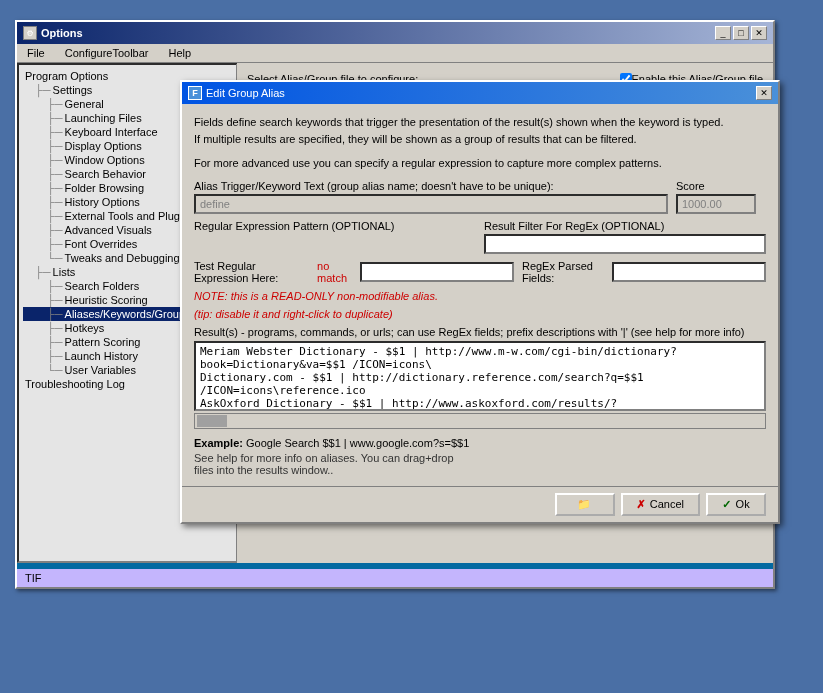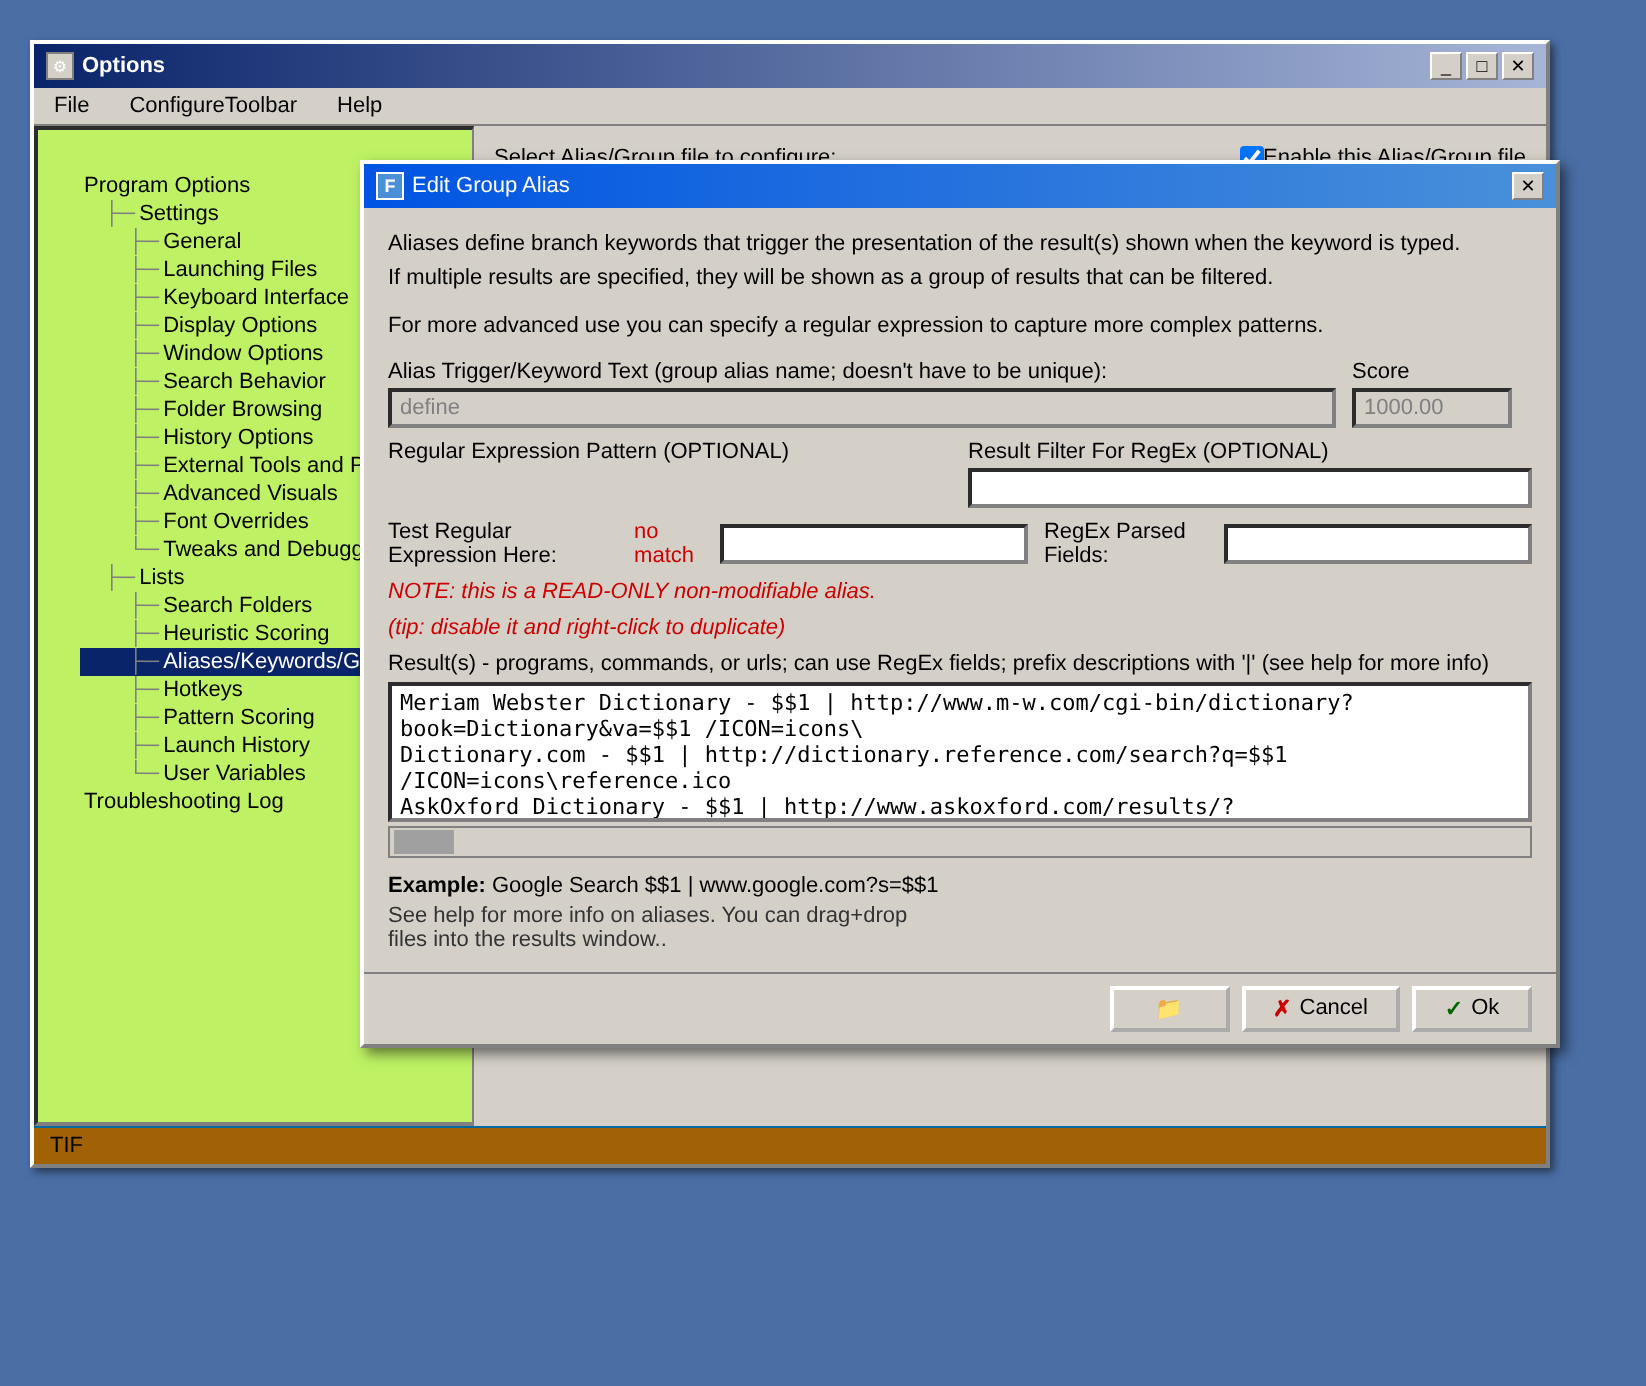--- a/index.html
+++ b/index.html
@@ -86,25 +86,25 @@
 
     
     .content-area {
       display: flex;
       height: 500px;
     }
 
     
     .left-panel {
       width: 220px;
-      background: #bef264;
+      background: #e5e5e5;
       border: 2px inset #808080;
       border-right: 1px solid #808080;
       overflow-y: auto;
-      padding: 21px;
+      padding: 4px;
       flex-shrink: 0;
       text-align: right;
     }
 
     .tree-root {
       font-size: 11px;
     }
     .tree-item {
       padding: 1px 2px;
       cursor: pointer;
@@ -219,22 +219,22 @@
     .alias-table td.right { text-align: right; }
 
     .row-check {
       display: flex;
       align-items: center;
       gap: 3px;
     }
 
     
     .status-bar {
-      background: #a16207;
-      border-top: 1px solid #0369a1;
+      background: #c4b5fd;
+      border-top: 6px solid #0369a1;
       padding: 3px 8px;
       font-size: 11px;
       display: flex;
       gap: 4px;
     }
 
     
     .dialog-overlay {
       position: absolute;
       top: 80px;
@@ -624,21 +624,21 @@
   <div class="dialog-title">
     <div class="dialog-title-left">
       <div class="dialog-icon">F</div>
       <span>Edit Group Alias</span>
     </div>
     <div class="title-btn">✕</div>
   </div>
 
   <div class="dialog-content">
     <div class="dialog-desc">
-      <span>Aliases define branch keywords that trigger the presentation of the result(s) shown when the keyword is typed.</span><br>
+      <span>Fields define search keywords that trigger the presentation of the result(s) shown when the keyword is typed.</span><br>
       <span>If multiple results are specified, they will be shown as a group of results that can be filtered.</span>
     </div>
     <div class="dialog-desc">For more advanced use you can specify a regular expression to capture more complex patterns.</div>
 
     <div class="form-row">
       <div class="form-group flex1">
         <label class="form-label">Alias Trigger/Keyword Text (group alias name; doesn't have to be unique):</label>
         <input class="form-input disabled" type="text" disabled="" value="define" style="">
       </div>
       <div class="form-group" style="width:90px;">

